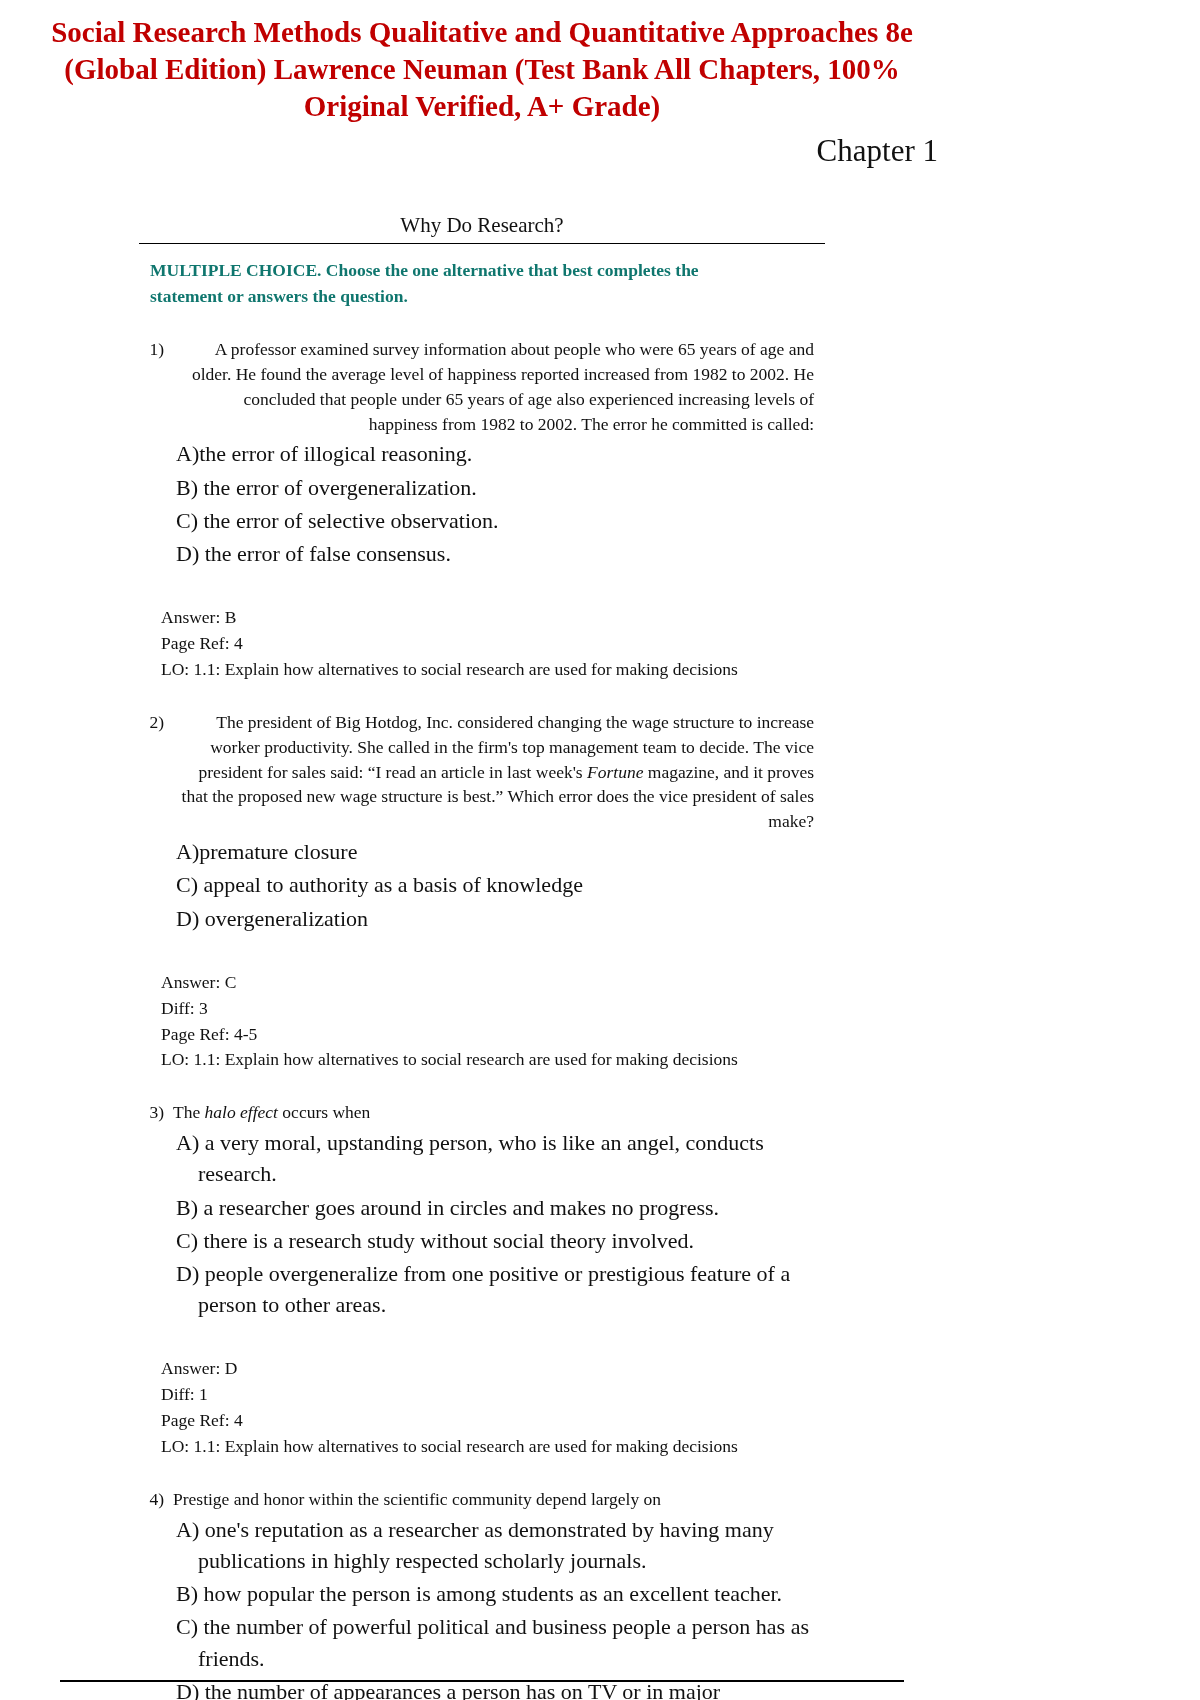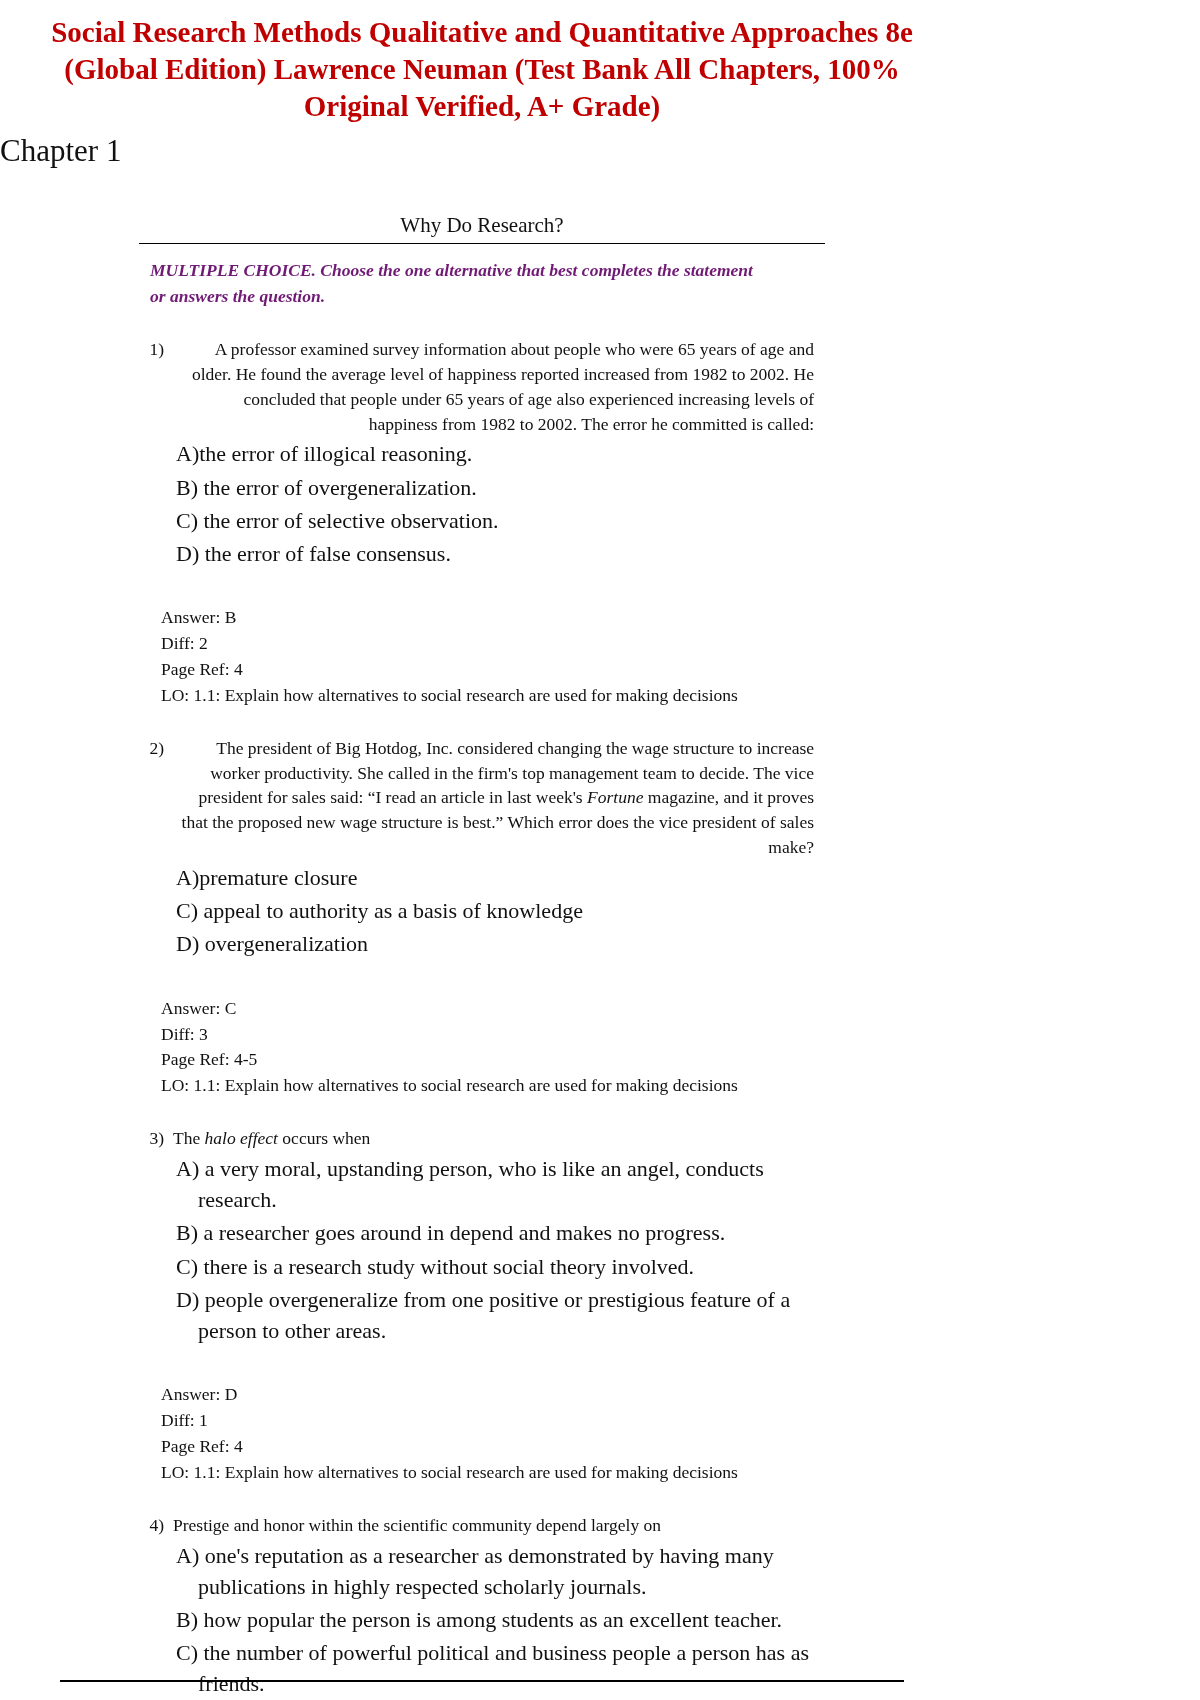--- a/index.html
+++ b/index.html
@@ -25,43 +25,42 @@
   .doc-title {
     color: #c00000;
     font-weight: bold;
     font-size: 29px;
     line-height: 1.28;
     text-align: center;
     padding: 14px 38px 0 38px;
     font-family: "Liberation Serif", serif;
   }
   .chapter-line {
-    text-align: left;
+    text-align: right;
     font-size: 31px;
     padding: 8px 26px 0 0;
     font-family: "Liberation Serif", serif;
     color: #111;
   }
   .section-head {
     text-align: center;
     font-size: 21px;
     margin-top: 44px;
     color: #111;
   }
   .rule {
     border-bottom: 1.6px solid #000;
     margin: 5px 139px 0 139px;
   }
   .instructions {
     font-weight: bold;
     font-size: 17.5px;
     line-height: 1.45;
     margin: 14px 200px 0 150px;
-    color: #701a75;
-    font-style: italic;
+    color: #0f766e;
   }
   .qblock {
     margin: 28px 0 0 0;
     position: relative;
   }
   .qrow {
     display: flex;
     align-items: flex-start;
     margin-left: 138px;
     margin-right: 150px;
@@ -138,21 +137,20 @@
           <div class="qtext">A professor examined survey information about people who were 65 years of age and older. He found the average level of happiness reported increased from 1982 to 2002. He concluded that people under 65 years of age also experienced increasing levels of happiness from 1982 to 2002. The error he committed is called:</div>
         </div>
         <div class="choices">
           <div class="choice hang">A)the error of illogical reasoning.</div>
           <div class="choice hang">B) the error of overgeneralization.</div>
           <div class="choice hang">C) the error of selective observation.</div>
           <div class="choice hang">D) the error of false consensus.</div>
         </div>
         <div class="meta">
           <div>Answer:  B</div>
-          <div>Diff: 2</div>
           <div>Page Ref: 4</div>
           <div>LO: 1.1: Explain how alternatives to social research are used for making decisions</div>
         </div>
       </div>
       <div class="qblock">
         <div class="qrow">
           <div class="qnum">2)</div>
           <div class="qtext"><span>The president of Big Hotdog, Inc. considered changing the wage structure to increase worker productivity. She called in the firm's top management team to decide. The vice president for sales said: “I read an article in last week's </span><i>Fortune</i><span> magazine, and it proves that the proposed new wage structure is best.” Which error does the vice president of sales make?</span></div>
         </div>
         <div class="choices">
@@ -167,21 +165,21 @@
           <div>LO: 1.1: Explain how alternatives to social research are used for making decisions</div>
         </div>
       </div>
       <div class="qblock">
         <div class="qrow">
           <div class="qnum">3)</div>
           <div class="qtext"><span>The </span><i>halo effect</i><span> occurs when</span></div>
         </div>
         <div class="choices">
           <div class="choice hang">A) a very moral, upstanding person, who is like an angel, conducts research.</div>
-          <div class="choice hang">B) a researcher goes around in depend and makes no progress.</div>
+          <div class="choice hang">B) a researcher goes around in circles and makes no progress.</div>
           <div class="choice hang">C) there is a research study without social theory involved.</div>
           <div class="choice hang">D) people overgeneralize from one positive or prestigious feature of a person to other areas.</div>
         </div>
         <div class="meta">
           <div>Answer:  D</div>
           <div>Diff: 1</div>
           <div>Page Ref: 4</div>
           <div>LO: 1.1: Explain how alternatives to social research are used for making decisions</div>
         </div>
       </div>

